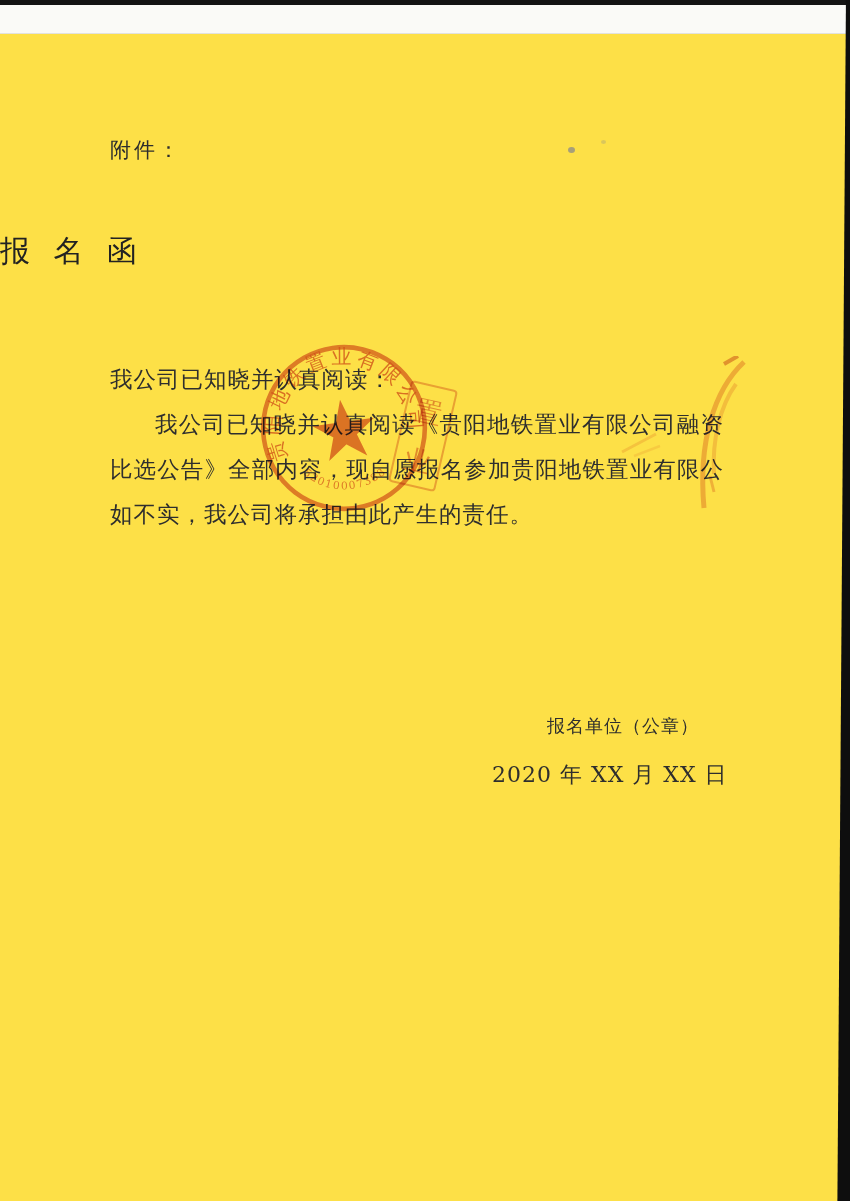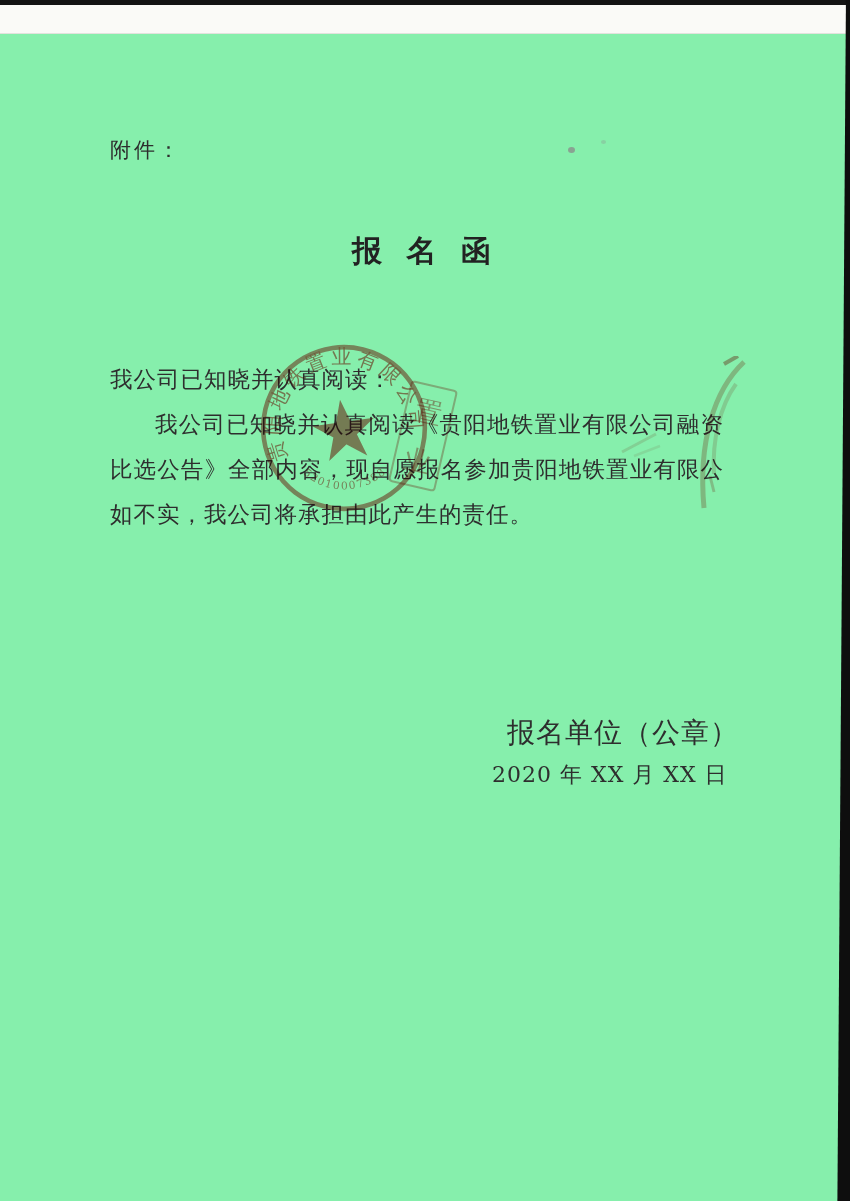--- a/index.html
+++ b/index.html
@@ -5,21 +5,21 @@
   html,body{margin:0;padding:0;}
   body{
     width:850px;height:1201px;
     background:#ffffff;
     font-family:"DejaVu Serif", serif;
     position:relative;
     overflow:hidden;
   }
   .page{
     position:absolute;inset:0;
-    background:#86efac;
+    background:#fde047;
   }
   
   .top-edge{
     position:absolute;left:0;top:0;width:850px;height:5px;
     background:#131313;
   }
   .top-band{
     position:absolute;left:0;top:5px;width:850px;height:28px;
     background:#fafaf7;
     border-bottom:1px solid #e2e2dd;
@@ -35,35 +35,35 @@
   .speck.s1{left:568px;top:147px;width:7px;height:6px;opacity:.75;}
   .speck.s2{left:601px;top:140px;width:5px;height:4px;opacity:.3;}
 
   
   .attachment{
     position:absolute;left:110px;top:136px;
     font-size:21px;letter-spacing:3px;color:#2d2d2d;
   }
   .doc-title{
     position:absolute;left:0;top:231px;width:850px;
-    text-align:center;
-    font-size:30px;font-weight:bold;letter-spacing:7px;
+    text-align:left;
+    font-size:30px;font-weight:normal;letter-spacing:7px;
     color:#222;
   }
   .body-block{
     position:absolute;left:110px;top:357px;width:614px;
     font-size:22.5px;line-height:45px;color:#2e2e2e;
     letter-spacing:1px;
   }
   .body-block .line{white-space:nowrap;}
   .body-block .just{text-align:justify;text-align-last:justify;white-space:normal;height:45px;overflow:hidden;}
   .body-block .indent{text-indent:45px;}
   .sig-unit{
     position:absolute;left:498px;top:714px;width:250px;
-    text-align:center;font-size:28px;letter-spacing:1px;color:#2e2e2e;
+    text-align:center;font-size:18px;letter-spacing:1px;color:#2e2e2e;
   }
   .sig-date{
     position:absolute;left:492px;top:760px;width:250px;
     text-align:left;font-size:22px;letter-spacing:1px;color:#2e2e2e;
   }
 
   
   .seal{
     position:absolute;left:256px;top:340px;width:176px;height:176px;
     transform:rotate(-8deg);

